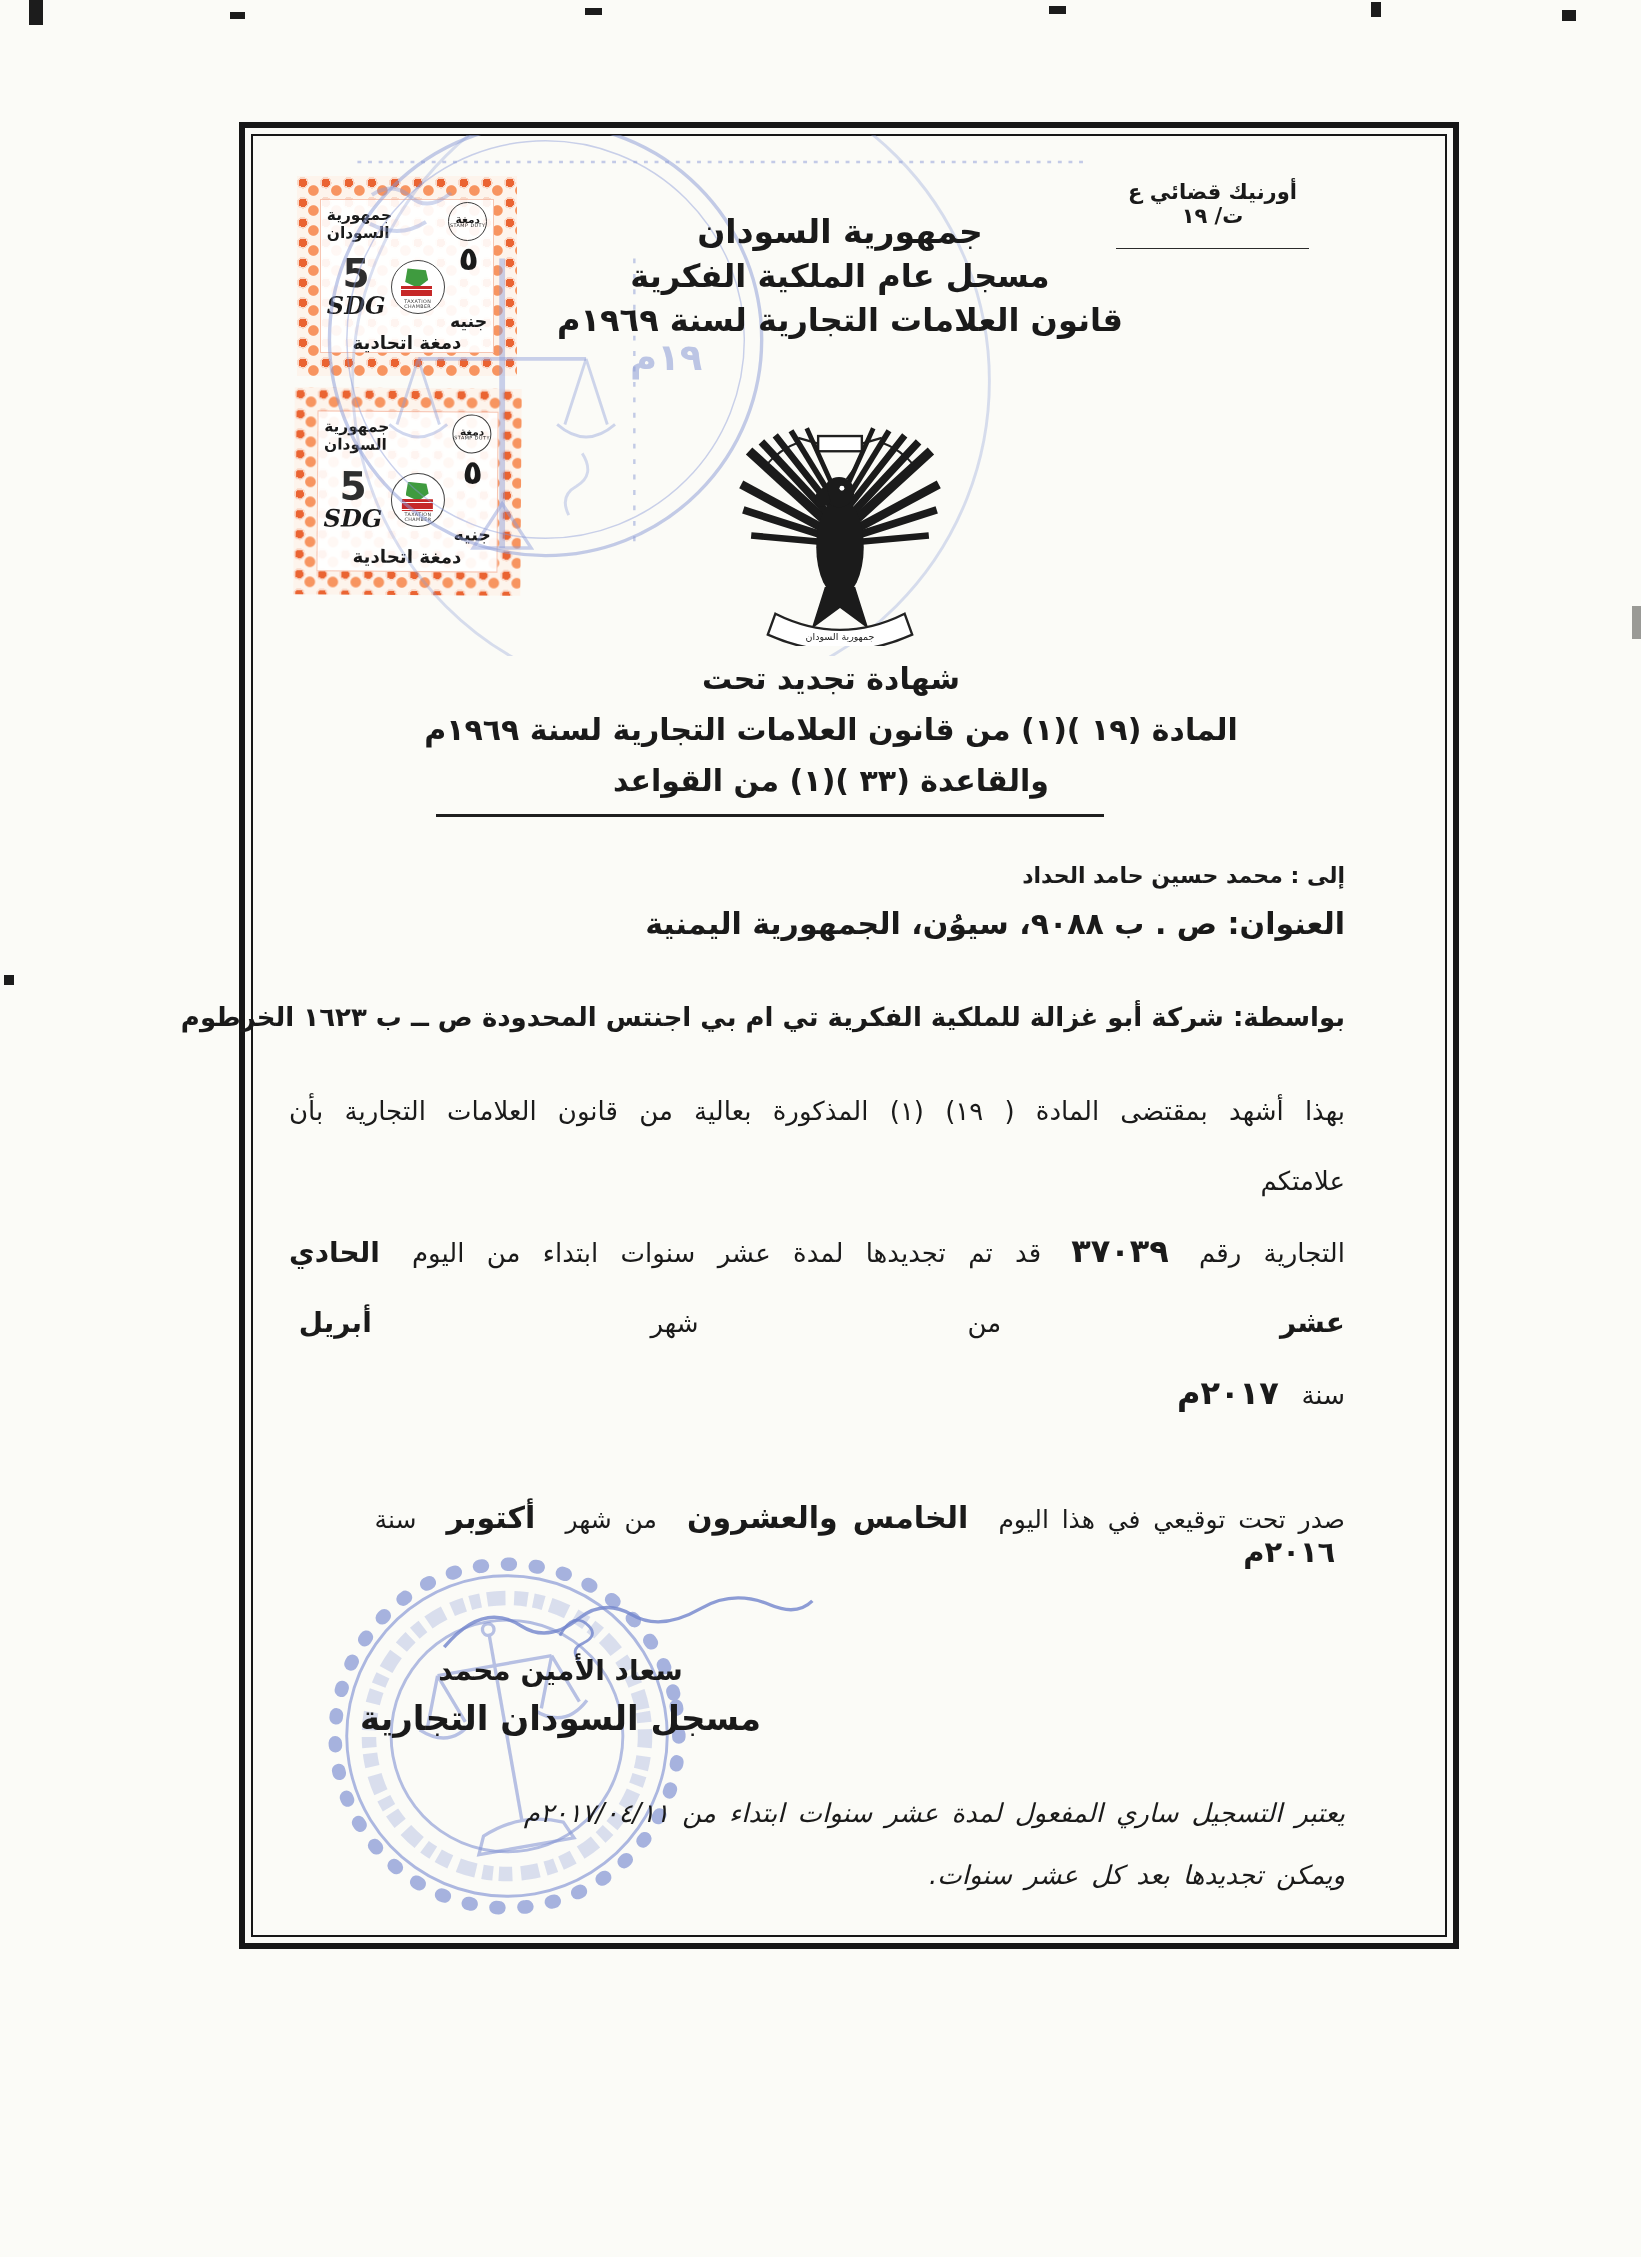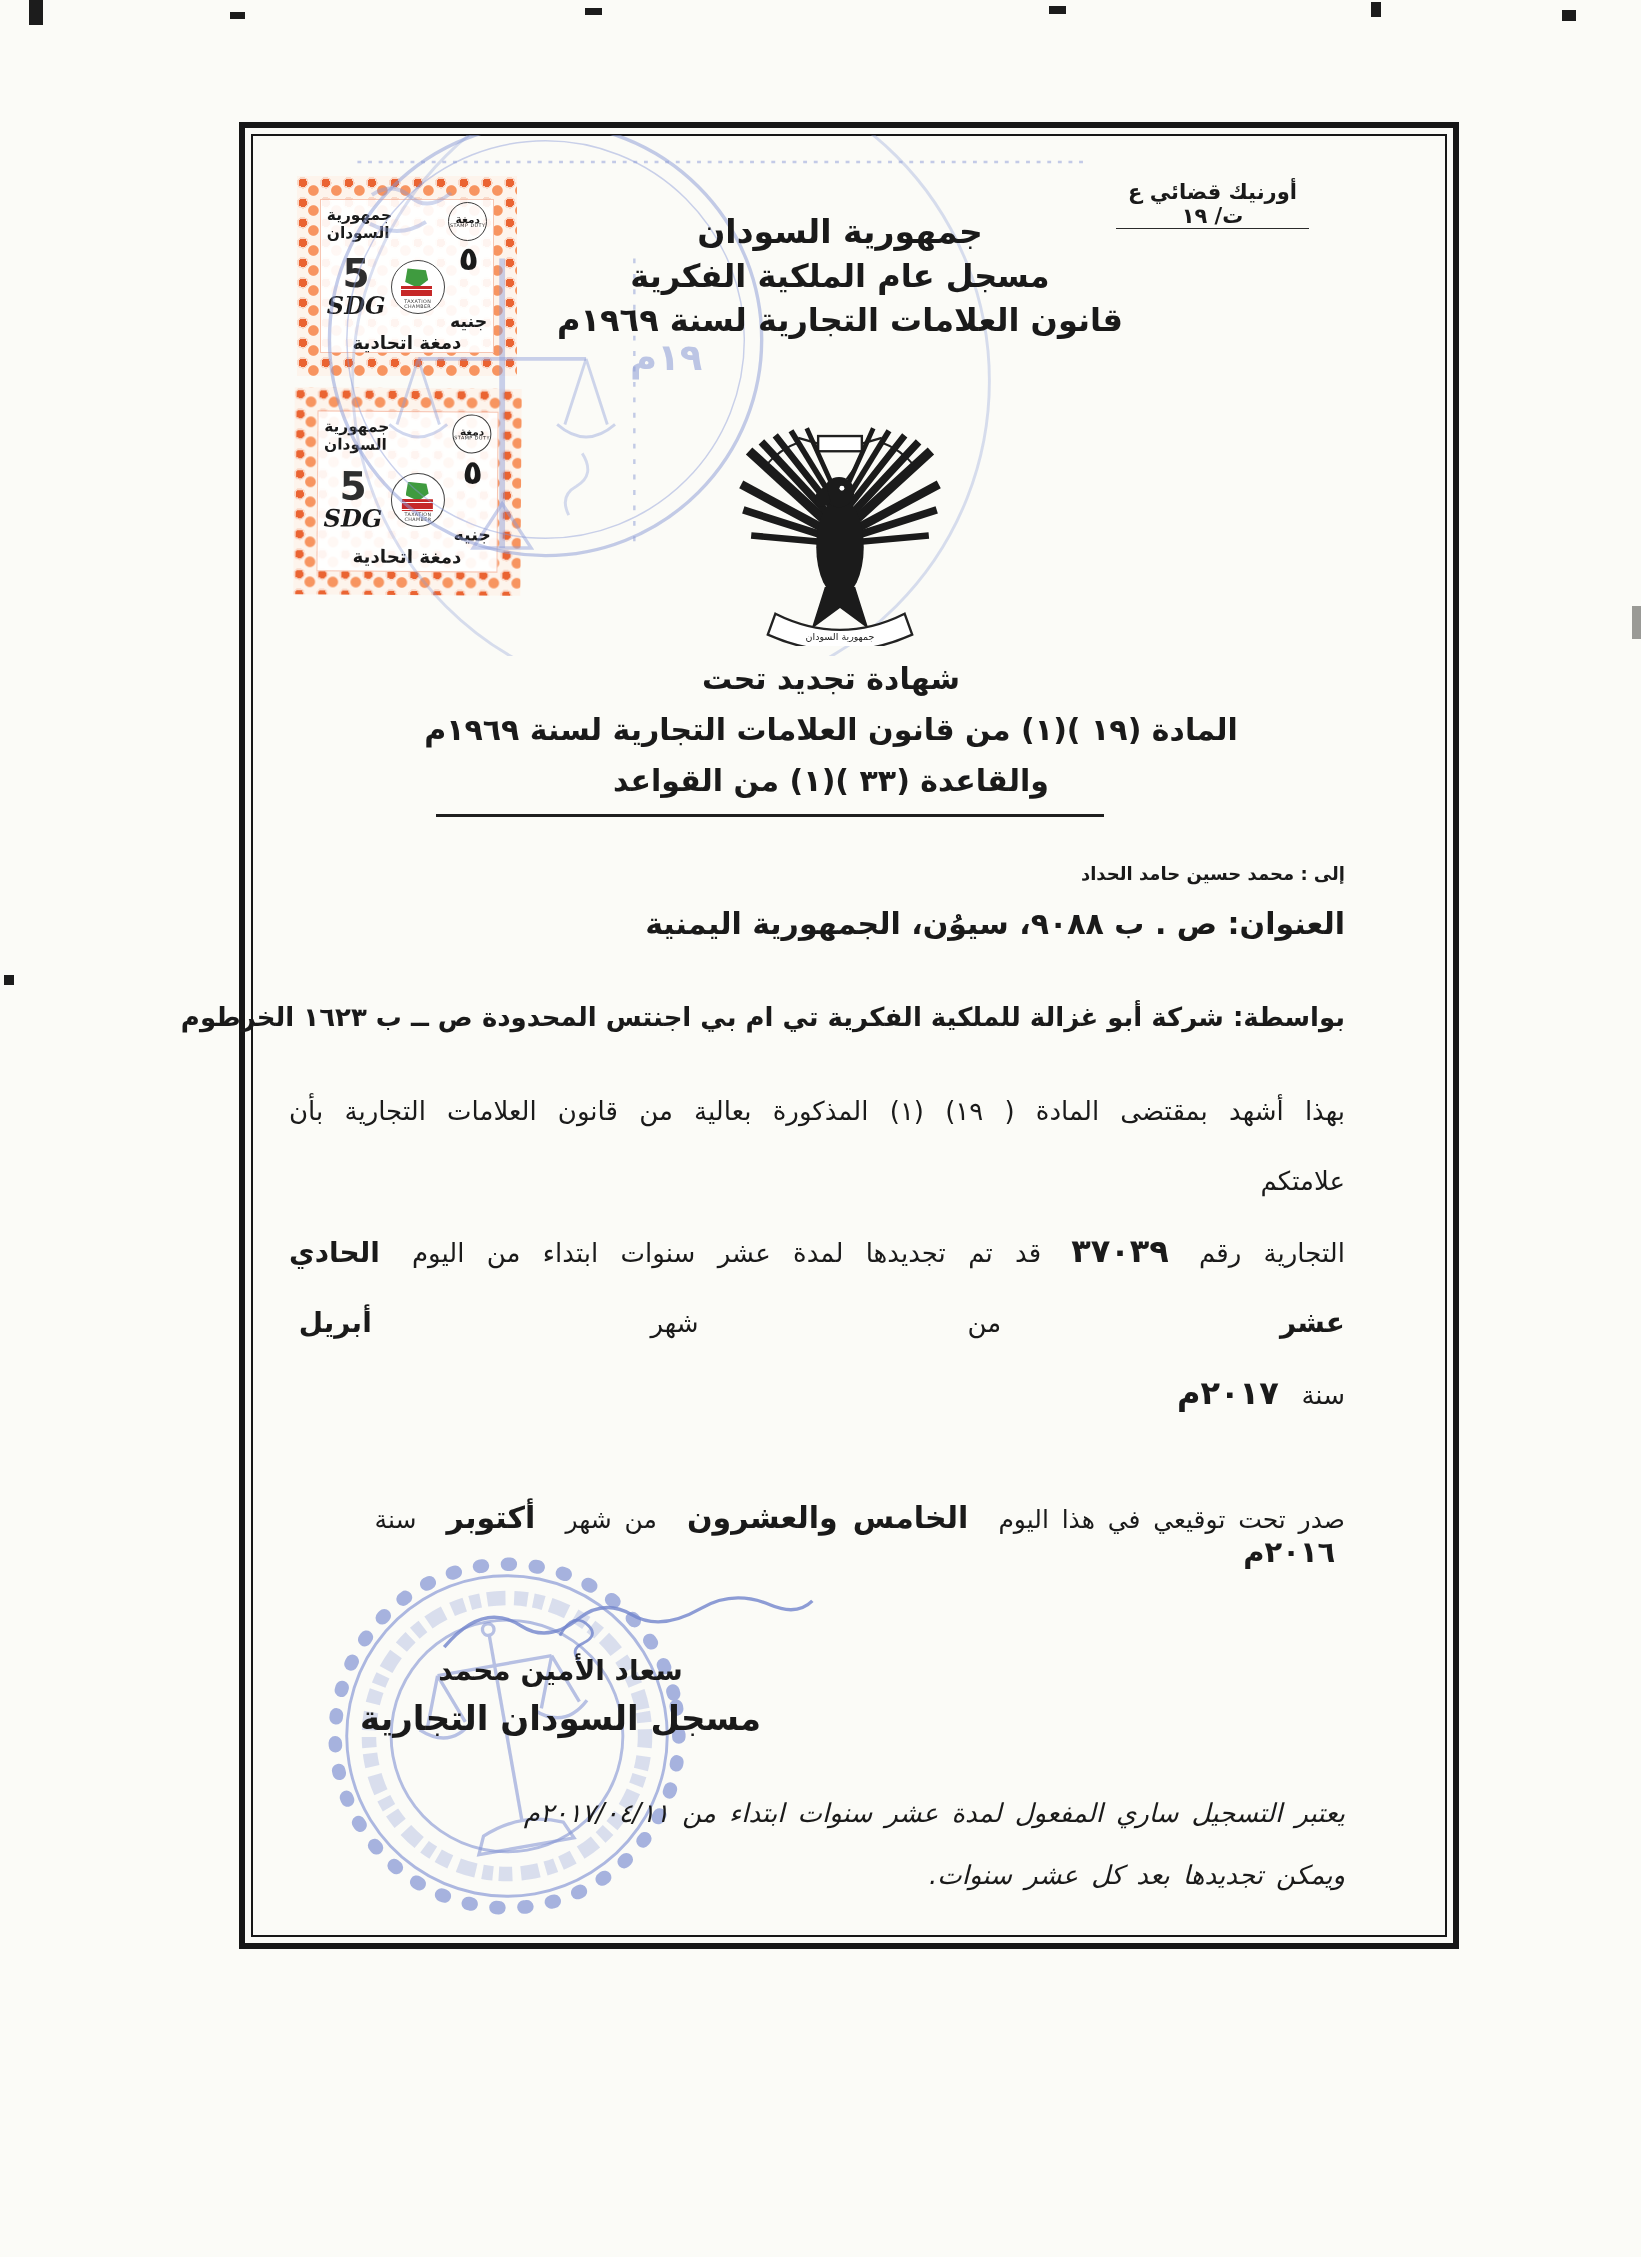--- a/index.html
+++ b/index.html
@@ -8,33 +8,33 @@
   .abs{position:absolute;}
   
   .noise{position:absolute;background:#1c1c1c;}
   .noise.grey{background:#9a9a96;}
   
   .frame{position:absolute;left:239px;top:122px;width:1220px;height:1827px;
          border:6.8px solid #171717;box-sizing:border-box;}
   .frame-inner{position:absolute;inset:5.8px;border:2.9px solid #171717;}
   
   .form-ref{left:1116px;top:180px;width:193px;text-align:center;font-size:21px;font-weight:700;
-            border-bottom:1.9px solid #2a2a2a;padding-bottom:0;z-index:5;}
+            border-bottom:1.9px solid #2a2a2a;padding-bottom:20px;z-index:5;}
   
   .header{left:425px;top:210px;width:830px;text-align:center;font-weight:700;z-index:5;}
   .header div{line-height:44px;font-size:32px;}
   .header .country{font-size:33px;}
   
   .emblem{left:726px;top:418px;width:228px;height:228px;z-index:5;}
   
   .title{left:406px;top:653px;width:850px;text-align:center;font-weight:700;z-index:5;}
   .title div{font-size:30px;line-height:51px;}
   .title-rule{left:436px;top:814px;width:668px;height:2.9px;background:#1f1f1f;z-index:5;}
   
-  .to-line{right:296px;top:863px;font-size:18px;font-weight:700;z-index:5;}
+  .to-line{right:296px;top:863px;font-size:22px;font-weight:700;z-index:5;}
   .addr-line{right:296px;top:906px;font-size:30px;font-weight:700;z-index:5;}
   .agent-line{right:296px;top:1002px;font-size:26px;font-weight:700;z-index:5;}
   
   .body-par{right:296px;top:1076px;width:1056px;font-size:26px;z-index:5;word-spacing:6.8px;}
   .body-par .bl{line-height:70px;white-space:nowrap;}
   .body-par .j{text-align:justify;text-align-last:justify;white-space:normal;}
   .num{font-size:32px;font-weight:700;letter-spacing:1.9px;margin:0 7.7px;}
   .bld{font-weight:700;font-size:28px;margin:0 9.7px;}
   
   .issue-line{right:296px;top:1500px;width:1056px;font-size:25px;z-index:5;word-spacing:4.8px;}

